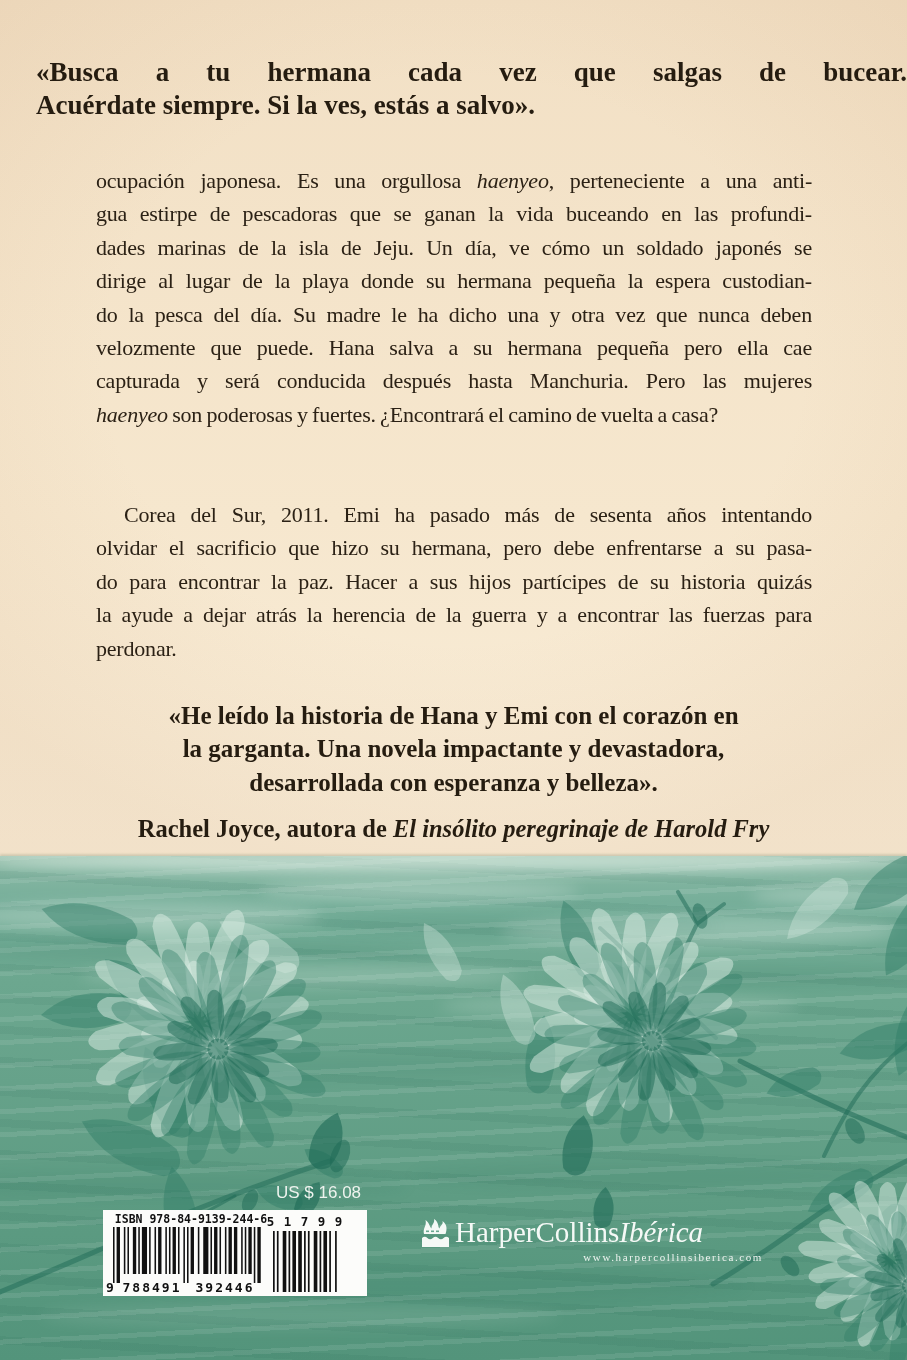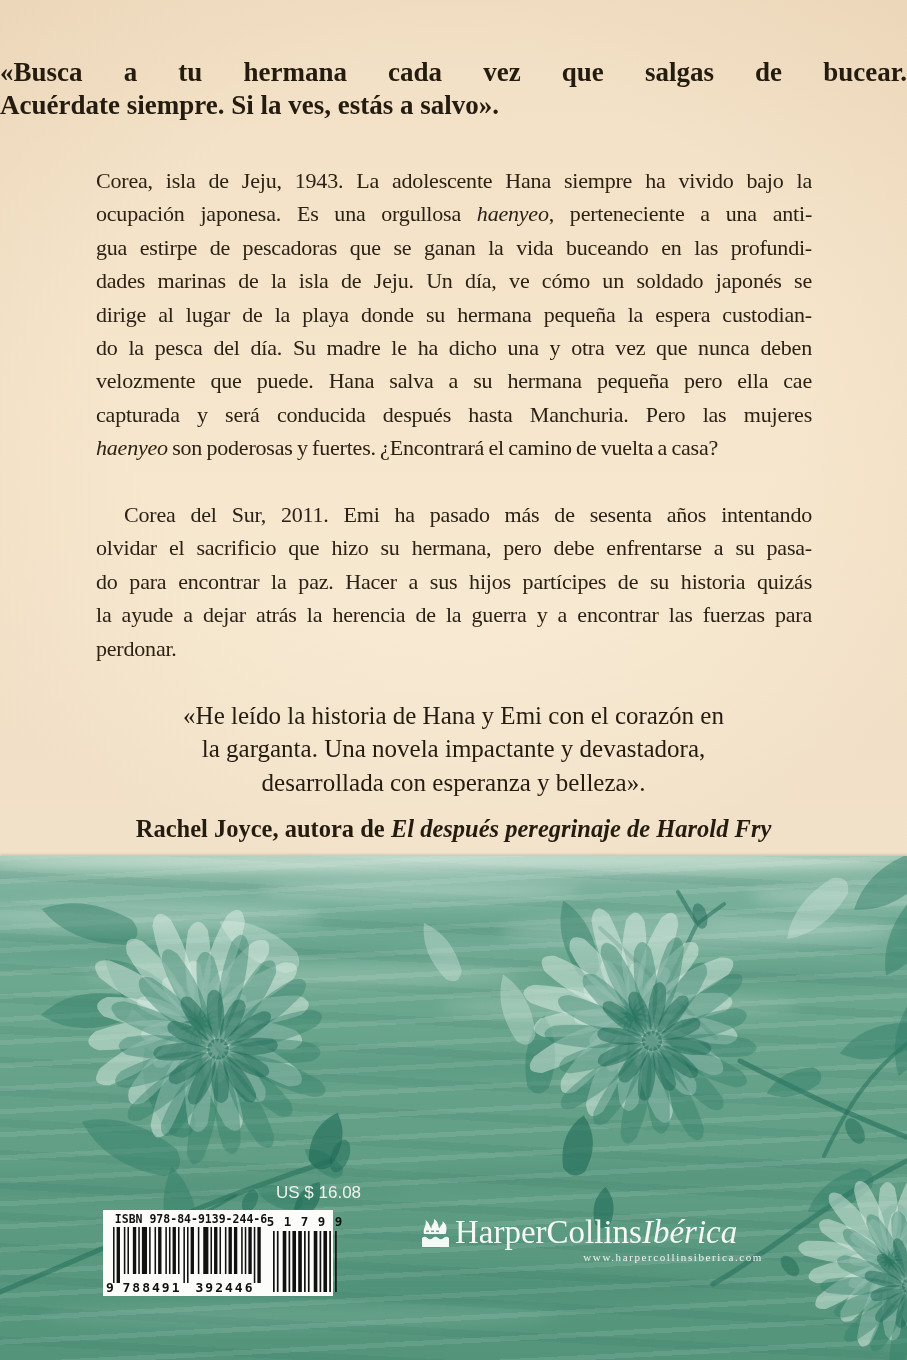--- a/index.html
+++ b/index.html
@@ -16,35 +16,35 @@
   }
   .cover::before{ 
     content:"";position:absolute;left:0;top:0;width:907px;height:858px;
     background:radial-gradient(ellipse 70% 60% at 50% 42%,rgba(255,255,255,0) 55%,rgba(205,165,125,0.16) 100%);
     pointer-events:none;
   }
   
   .tagline{
     position:absolute;left:0;right:0;top:56px;
     font-weight:700;font-size:27px;line-height:31px;
-    color:#251c10;text-align:center;
+    color:#251c10;text-align:center;padding-left:36px;
   }
   .tagline .line{text-align:center;}
   .synopsis{
     position:absolute;left:96px;width:716px;
     color:var(--ink);font-size:22px;letter-spacing:-0.2px;word-spacing:-1px;
   }
   .synopsis-p1{top:164px;}
   .synopsis-p2{top:498px;}
   .line{line-height:33.4px;text-align:justify;text-align-last:justify;}
   .line.last{text-align-last:left;}
   .line.indent{padding-left:28px;}
   .review{
     position:absolute;left:0;right:0;top:699px;
-    font-weight:400;font-size:25px;line-height:29px;
+    font-weight:700;font-size:25px;line-height:29px;
     color:#251c10;text-align:center;
   }
   .review .line,.attribution .line{text-align:center;text-align-last:center;}
   .attribution{
     position:absolute;left:0;right:0;top:812px;
     font-weight:700;font-size:24.5px;line-height:28px;
     color:#251c10;text-align:center;
   }
   
   .horizon{
@@ -64,48 +64,47 @@
       repeating-linear-gradient(177deg,rgba(255,255,255,0.09) 0 5px,rgba(255,255,255,0) 5px 23px),
       repeating-linear-gradient(183deg,rgba(16,82,64,0.07) 0 8px,rgba(16,82,64,0) 8px 31px);
   }
   .flora-svg{position:absolute;left:0;top:0;width:907px;height:504px;}
   
   .price{
     position:absolute;left:276px;top:1183px;
     font-family:"Liberation Sans",sans-serif;font-size:17px;color:#eef3ee;
   }
   .barcode-box{
-    position:absolute;left:103px;top:1210px;width:230px;height:86px;
+    position:absolute;left:103px;top:1210px;width:264px;height:86px;
     background:#fcfcfa;
   }
   .publisher{
     position:absolute;left:421px;top:1213px;width:348px;color:#f5f9f6;
   }
   .publisher-row{display:flex;align-items:flex-end;}
   .hc-icon{width:33px;height:31px;margin-right:1px;margin-bottom:3px;flex:0 0 auto;}
-  .publisher-name{font-size:33px;line-height:38px;white-space:nowrap;}
+  .publisher-name{font-size:29px;line-height:38px;white-space:nowrap;}
   .publisher-name em{font-style:italic;}
   .publisher-site{
     margin-top:0px;text-align:right;padding-right:6px;
     font-size:11px;letter-spacing:1.6px;color:#eef4f0;
   }
   svg text{user-select:none;}
 </style>
 </head>
 <body>
 
 <div class="cover">
 
   <div class="tagline">
       <div class="line">«Busca a tu hermana cada vez que salgas de bucear.</div>
       <div class="line last">Acuérdate siempre. Si la ves, estás a salvo».</div>
     </div>
 
   <div class="synopsis synopsis-p1">
-      <div class="line">Corea, isla de Jeju, 1943. La adolescente Hana siempre ha vivido bajo la</div>
       <div class="line">ocupación japonesa. Es una orgullosa <em>haenyeo</em>, perteneciente a una anti-</div>
       <div class="line">gua estirpe de pescadoras que se ganan la vida buceando en las profundi-</div>
       <div class="line">dades marinas de la isla de Jeju. Un día, ve cómo un soldado japonés se</div>
       <div class="line">dirige al lugar de la playa donde su hermana pequeña la espera custodian-</div>
       <div class="line">do la pesca del día. Su madre le ha dicho una y otra vez que nunca deben</div>
       <div class="line">velozmente que puede. Hana salva a su hermana pequeña pero ella cae</div>
       <div class="line">capturada y será conducida después hasta Manchuria. Pero las mujeres</div>
       <div class="line last"><em>haenyeo</em> son poderosas y fuertes. ¿Encontrará el camino de vuelta a casa?</div>
     </div>
   <div class="synopsis synopsis-p2">
@@ -115,21 +114,21 @@
       <div class="line">la ayude a dejar atrás la herencia de la guerra y a encontrar las fuerzas para</div>
       <div class="line last">perdonar.</div>
     </div>
 
   <div class="review">
       <div class="line">«He leído la historia de Hana y Emi con el corazón en</div>
       <div class="line">la garganta. Una novela impactante y devastadora,</div>
       <div class="line last">desarrollada con esperanza y belleza».</div>
     </div>
   <div class="attribution">
-      <div class="line last">Rachel Joyce, autora de <em>El después peregrinaje de Harold Fry</em></div>
+      <div class="line last">Rachel Joyce, autora de <em>El insólito peregrinaje de Harold Fry</em></div>
     </div>
 
   <div class="horizon"></div>
   <div class="sea">
     <svg class="flora-svg" id="flora-svg" viewBox="0 0 907 504">
       <defs>
         <filter id="soft" x="-60%" y="-60%" width="220%" height="220%">
             <feGaussianBlur stdDeviation="7"></feGaussianBlur>
           </filter>
       </defs>

